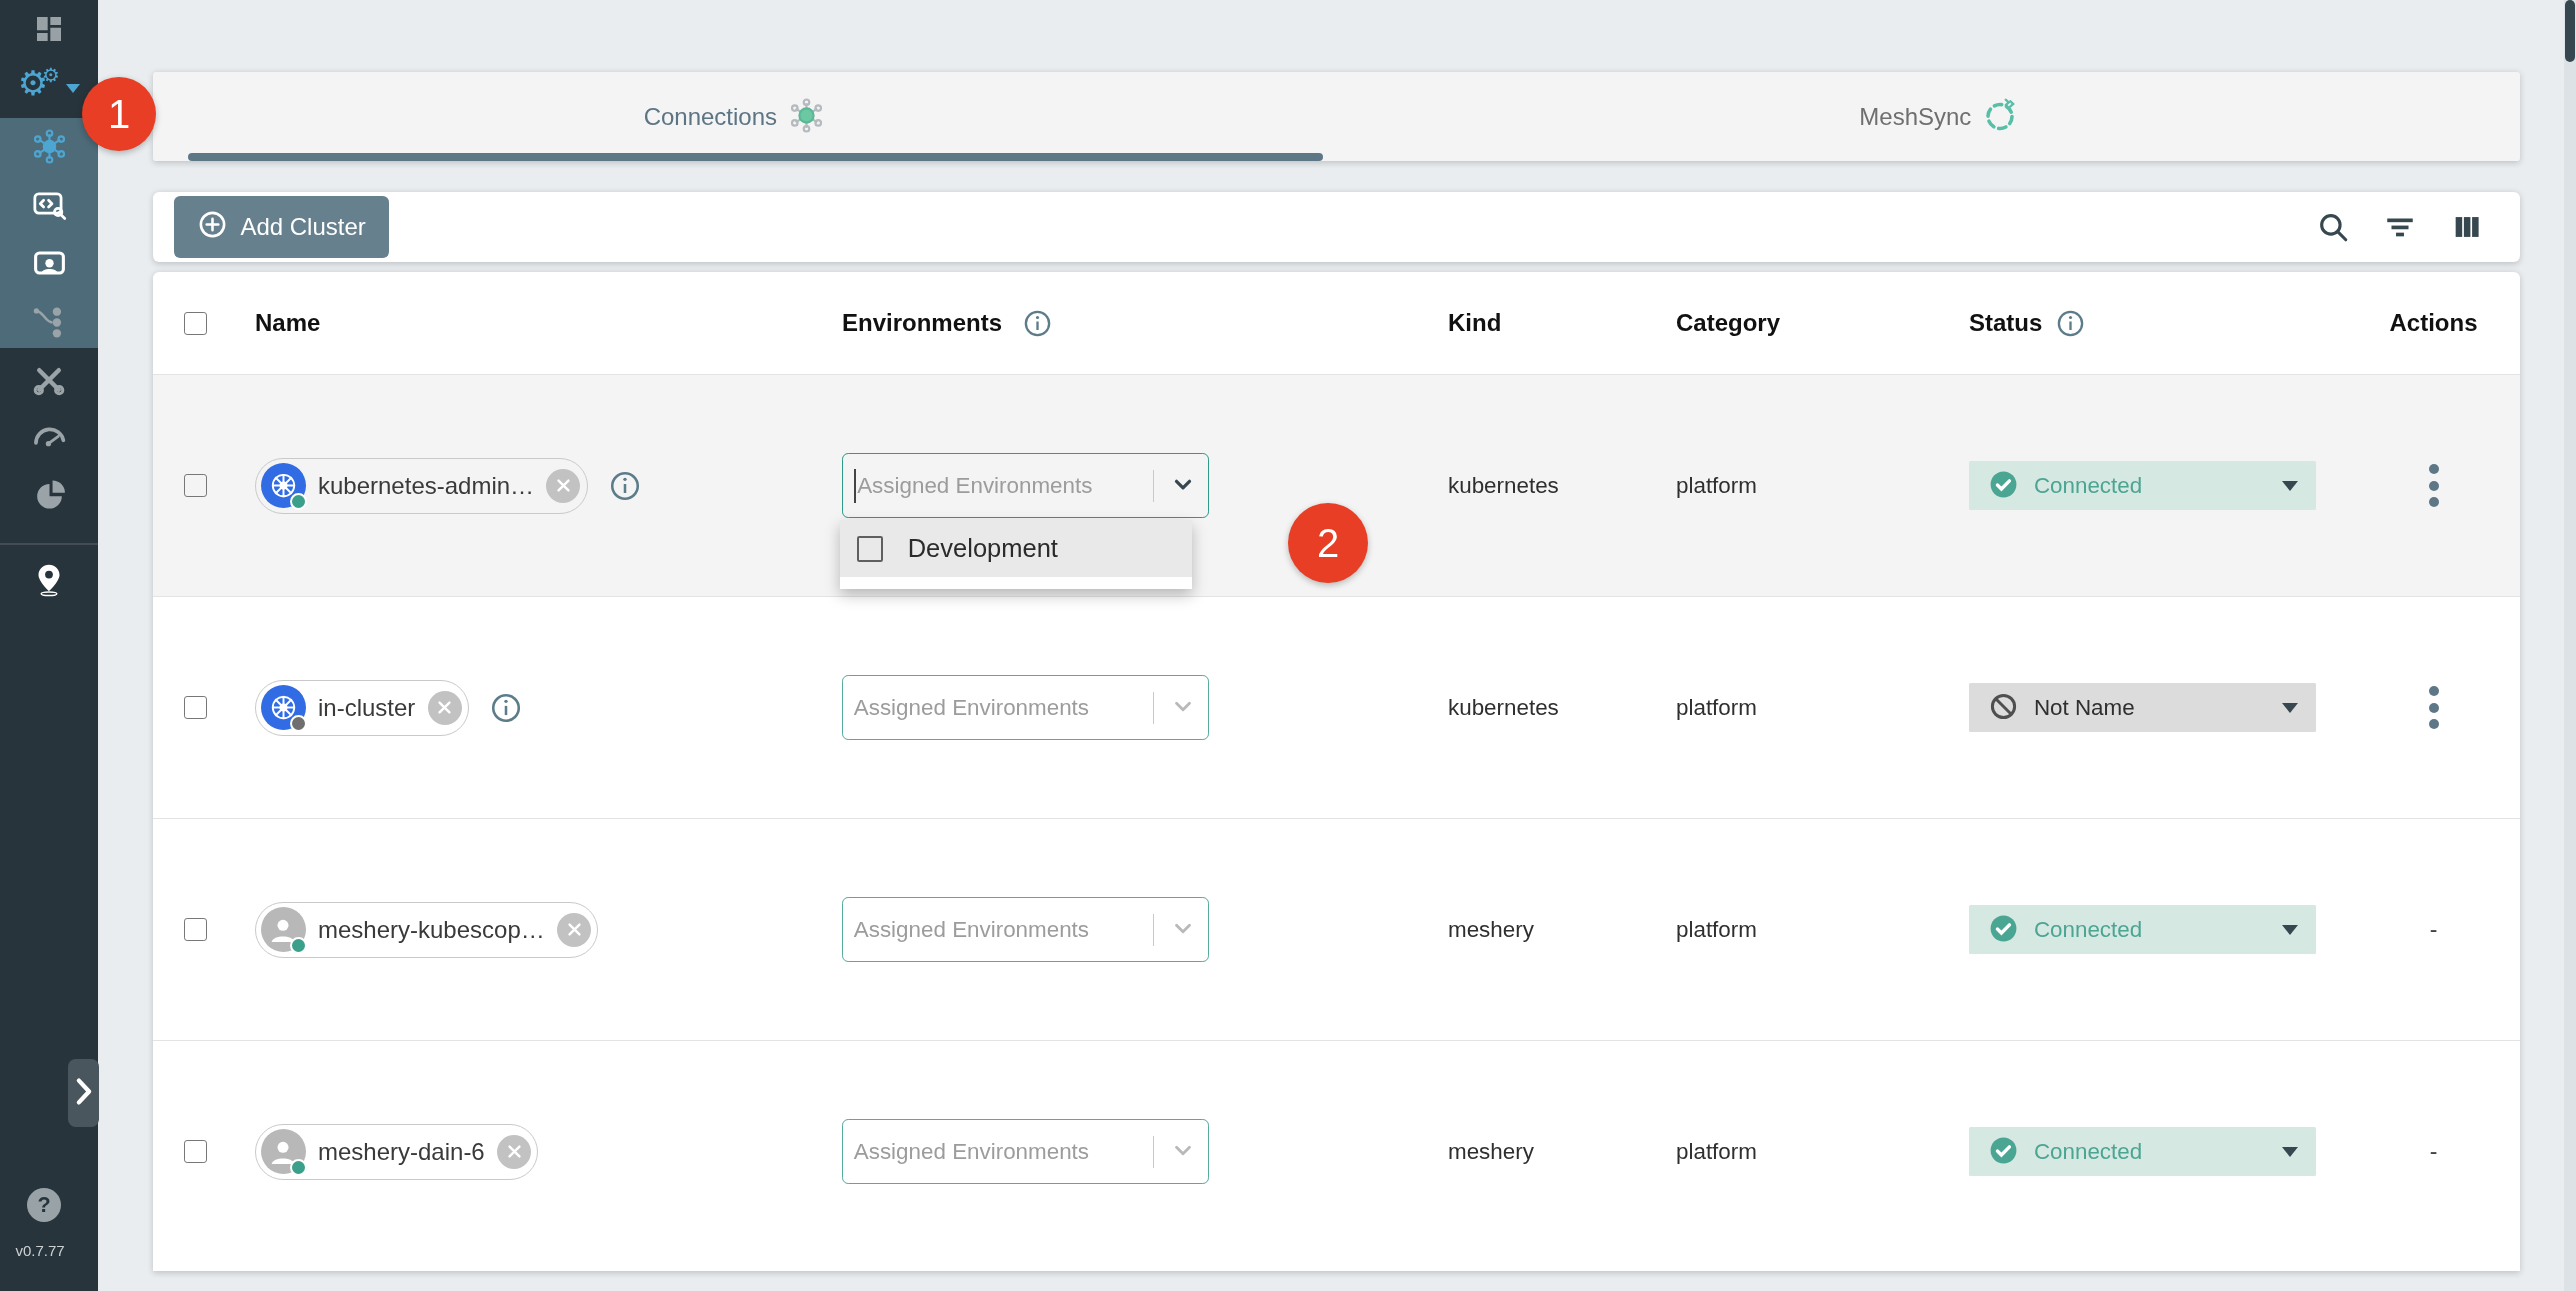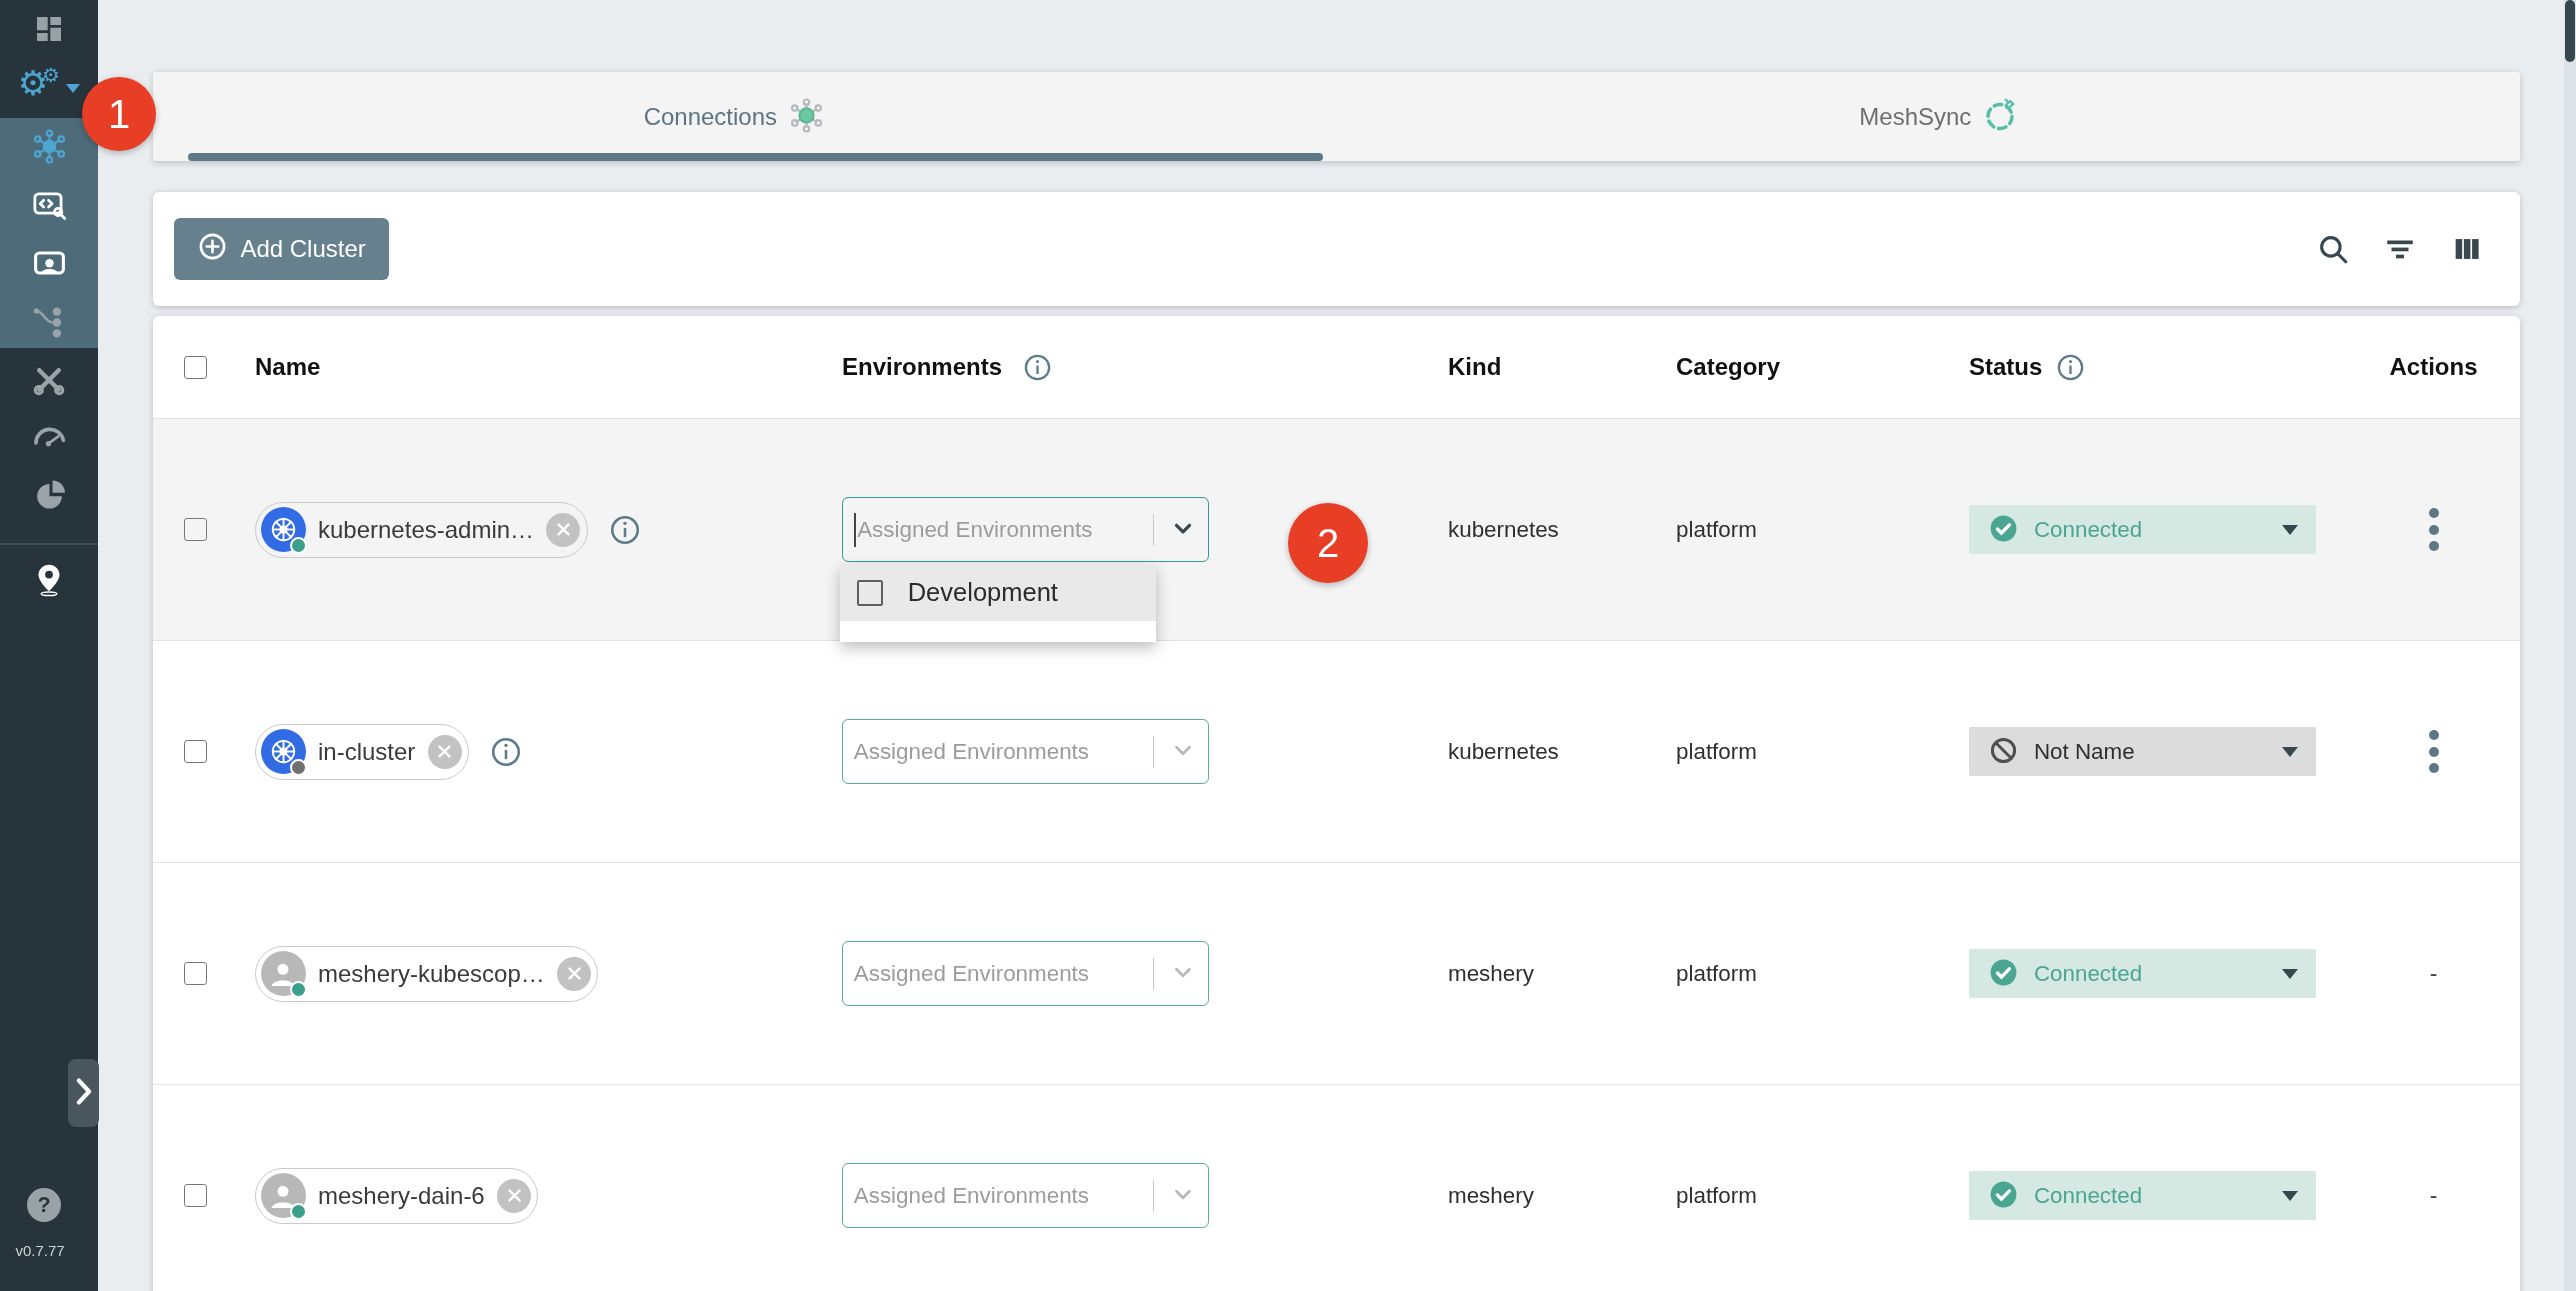--- a/index.html
+++ b/index.html
@@ -36,21 +36,21 @@
   
   .tabbar { margin-top:72px; height:89px; background:#f4f4f5; display:flex;
     position:relative; border-radius:3.1px; }
   .tab { flex:1; display:flex; align-items:center; justify-content:center; gap:10.8px; }
   .tab-label-active { color:#5c7483; font-size:24px; }
   .tab-label { color:#6f6f6f; font-size:24px; }
   .tab-indicator { position:absolute; bottom:0; left:35px; width:calc(50% - 49px); height:8.5px;
     background:#5d7787; border-radius:4.6px; }
 
   
-  .toolbar { margin-top:31px; height:114px; display:flex; align-items:center; padding:0 35px 0 21px;justify-content:space-between; }
+  .toolbar { margin-top:31px; height:70px; display:flex; align-items:center; padding:0 35px 0 21px;justify-content:space-between; }
   .add-btn { height:62px; background:#66808e; border:none; border-radius:6.2px; color:#fff;
     font-size:24px; display:flex; align-items:center; gap:12.4px; padding:0 23px;
     font-family:inherit; }
   .tb-icons { margin-left:auto; display:flex; align-items:center; gap:31px; }
   .tb-ic { width:36px; height:36px; display:flex; align-items:center; justify-content:center; }
 
   
   .table-card { margin-top:10px; height:999px; border-radius:6.2px 6.2px 0 0; overflow:hidden; }
   .trow, .thead { display:flex; align-items:center; }
   .thead { height:102px; }
@@ -86,22 +86,22 @@
   .info-ic { margin-left:20px; display:flex; }
 
   
   .selwrap { position:relative; }
   .select { width:367px; height:65px; border:1.5px solid #57ab9c; border-radius:6.2px;
     display:flex; align-items:center; padding:0 12.4px 0 10.8px; background:transparent; }
   .select.focused { border-color:#2e9a87; border-width:1.9px; }
   .caret-bar { width:1.9px; height:34px; background:#444; margin-right:1.5px; }
   .ph { font-size:22.4px; color:#9c9c9c; white-space:nowrap; }
   .vdiv { width:1.2px; height:32px; background:#c9c9c9; margin-left:auto; margin-right:15.4px; }
-  .menu { position:absolute; top:100%; left:-2.3px; margin-top:2.3px; width:316px; background:#fff;
-    box-shadow:0 6.2px 14px rgba(0,0,0,0.25); padding-bottom:21px; z-index:5; }
+  .menu { position:absolute; top:100%; left:-2.3px; margin-top:2.3px; width:352px; background:#fff;
+    box-shadow:0 6.2px 14px rgba(0,0,0,0.25); padding-bottom:12px; z-index:5; }
   .menu-item { height:57px; background:#e9e9e9; display:flex; align-items:center; padding-left:17px; }
   .mcb { width:26px; height:26px; border:2.3px solid #5f5f5f; border-radius:2.3px; }
   .menu-item span.mlabel { font-size:25.5px; color:#2b2b2b; margin-left:25px; }
 
   
   .badge { width:347px; height:49px; display:flex; align-items:center; padding:0 18.5px; gap:15.4px;
     border-radius:1.5px; }
   .badge.connected { background:#d6e8e2; }
   .badge.connected .blabel { color:#4ba593; }
   .badge.notfound { background:#dcdcdc; }

